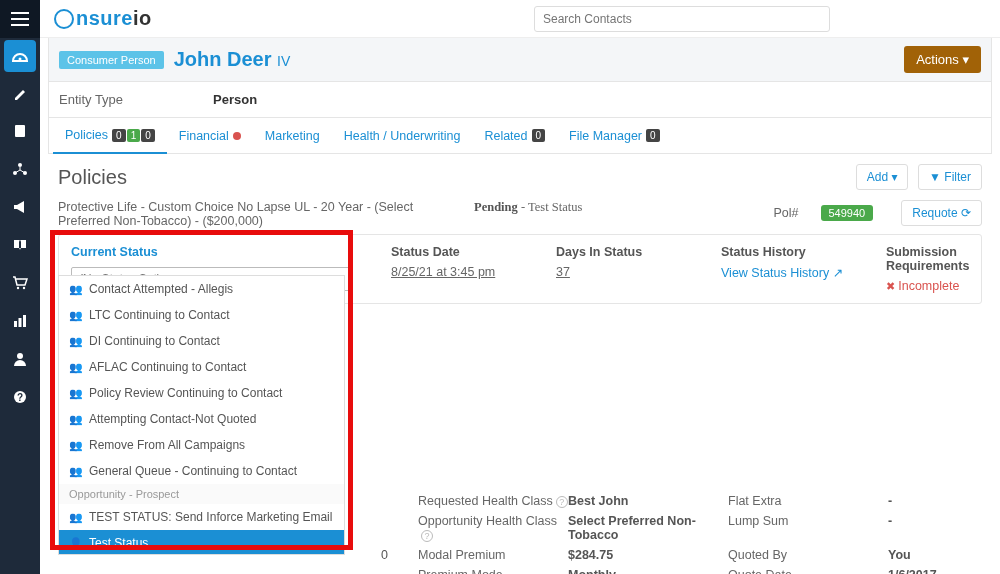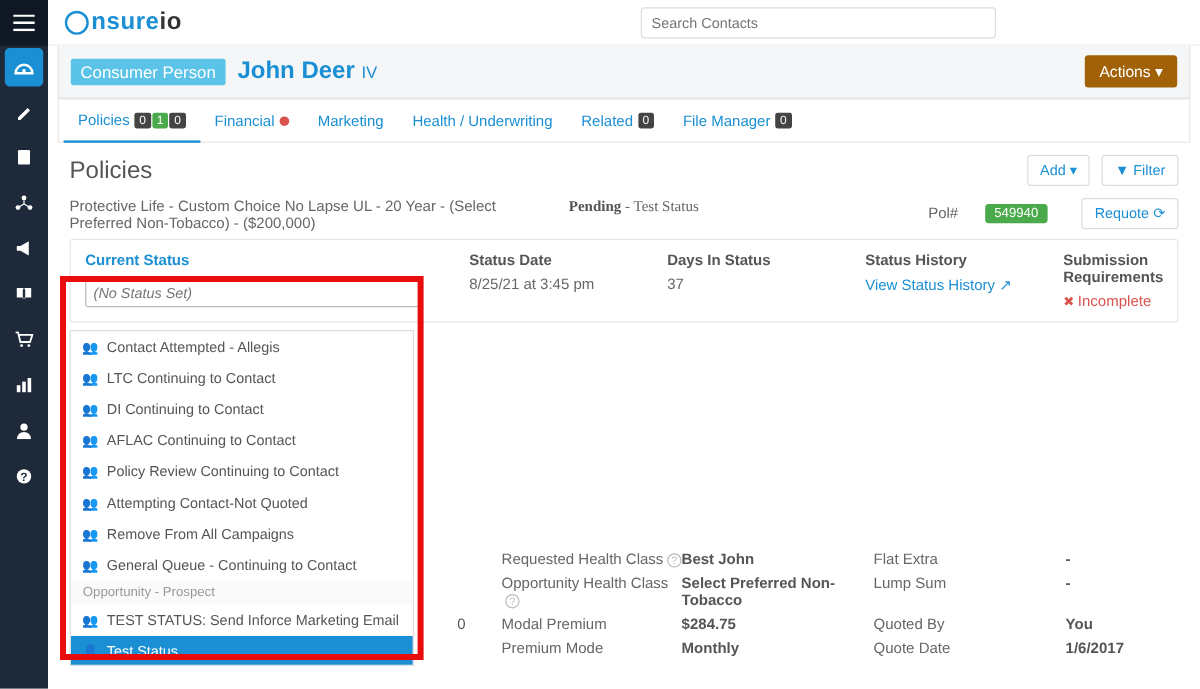--- a/index.html
+++ b/index.html
@@ -12,21 +12,21 @@
 
 .main { position: absolute; left: 40px; top: 0; right: 0; }
 
 .topbar { height: 38px; display: flex; align-items: center; padding: 0 10px; border-bottom: 1px solid #eee; }
 .logo { font-size: 20px; font-weight: 600; color: #1b8fd4; letter-spacing: 0.5px; display: flex; align-items: center; margin-left: 4px; }
 .logo .io { color: #333; font-weight: 700; }
 .logo-circle { width: 20px; height: 20px; border: 2px solid #1b8fd4; border-radius: 50%; margin-right: 2px; display: inline-block; position: relative; }
 .search-top { margin-left: auto; margin-right: 160px; width: 296px; height: 26px; border: 1px solid #ddd; border-radius: 3px; padding: 0 8px; font-size: 12px; color: #999; }
 
 .header-row { background: #f4f6f8; padding: 8px 10px; display: flex; align-items: center; border: 1px solid #e5e5e5; border-top: none; margin: 0 8px 0 8px; }
-.badge-consumer { background: #5cc3e8; color: #fff; font-size: 14px; padding: 3px 8px; border-radius: 2px; margin-right: 10px; }
+.badge-consumer { background: #5cc3e8; color: #fff; font-size: 11px; padding: 3px 8px; border-radius: 2px; margin-right: 10px; }
 .person-name { color: #1b8fd4; font-size: 20px; font-weight: 600; }
 .suffix { font-size: 14px; font-weight: 400; color: #1b8fd4; }
 .actions-btn { margin-left: auto; background: #a16207; color: #fff; border: none; padding: 6px 12px; border-radius: 3px; font-size: 13px; cursor: pointer; }
 
 .entity-row { padding: 10px 10px; margin: 0 8px; border-left: 1px solid #e5e5e5; border-right: 1px solid #e5e5e5; display: flex; gap: 90px; }
 .entity-label { color: #666; }
 .entity-value { color: #333; font-weight: 600; }
 
 .tabs-row { margin: 0 8px; border: 1px solid #e5e5e5; border-top: 1px solid #e5e5e5; padding: 0 4px; display: flex; }
 .tab { padding: 10px 12px; font-size: 12.5px; color: #1b8fd4; cursor: pointer; display: flex; align-items: center; gap: 4px; }
@@ -44,21 +44,21 @@
 
 .policy-line { display: flex; align-items: flex-start; font-size: 12.5px; color: #666; margin-bottom: 6px; }
 .policy-desc { max-width: 400px; }
 .pending { margin-left: 16px; font-family: Liberation Serif, serif; }
 .pending b { font-weight: 600; color: #555; }
 .pol-right { margin-left: auto; display: flex; align-items: center; gap: 22px; }
 .pol-badge { background: #4aa94a; color: #fff; padding: 2px 8px; border-radius: 3px; font-size: 11px; }
 
 .status-grid { border: 1px solid #e5e5e5; border-radius: 3px; display: grid; grid-template-columns: 310px 155px 155px 155px 1fr; padding: 10px 12px; gap: 10px; font-size: 12.5px; position: relative; }
 .status-col-label { color: #555; font-weight: 600; margin-bottom: 6px; }
-.status-col-val { color: #666; }
+.status-col-val { color: #666; text-decoration: underline; }
 .link { color: #1b8fd4; cursor: pointer; }
 .incomplete { color: #d9534f; }
 .incomplete::before { content: "✖"; color: #d9534f; font-size: 11px; margin-right: 3px; }
 
 .red-box { position: absolute; left: 50px; top: 230px; width: 303px; height: 320px; border: 5px solid #e80c0c; pointer-events: none; z-index: 50; }
 
 .status-input { width: 280px; height: 24px; border: 1px solid #bbb; border-radius: 2px; padding: 0 6px; font-size: 12px; color: #999; font-style: italic; margin-top: 2px; }
 
 .dropdown { position: absolute; left: 58px; top: 275px; width: 287px; background: #fff; border: 1px solid #ddd; z-index: 40; font-size: 12px; max-height: 280px; overflow: hidden; }
 .dd-item { padding: 6px 10px; display: flex; align-items: center; gap: 8px; color: #555; cursor: pointer; }
@@ -155,20 +155,24 @@
     </span>
     <input class="search-top" placeholder="Search Contacts" style="">
   </div>
 
   <div class="header-row">
     <span class="badge-consumer">Consumer Person</span>
     <span class="person-name"><span>John Deer</span> <span class="suffix">IV</span></span>
     <button class="actions-btn"><span>Actions</span> <span>▾</span></button>
   </div>
 
+  <div class="entity-row">
+    <span class="entity-label">Entity Type</span>
+    <span class="entity-value">Person</span>
+  </div>
 
   <div class="tabs-row">
     <div class="tab active">
       <span>Policies</span>
       <span class="tab-badge-grp">
         <span class="mini-badge mb-dark">0</span>
         <span class="mini-badge mb-green">1</span>
         <span class="mini-badge mb-dark">0</span>
       </span>
     </div>

